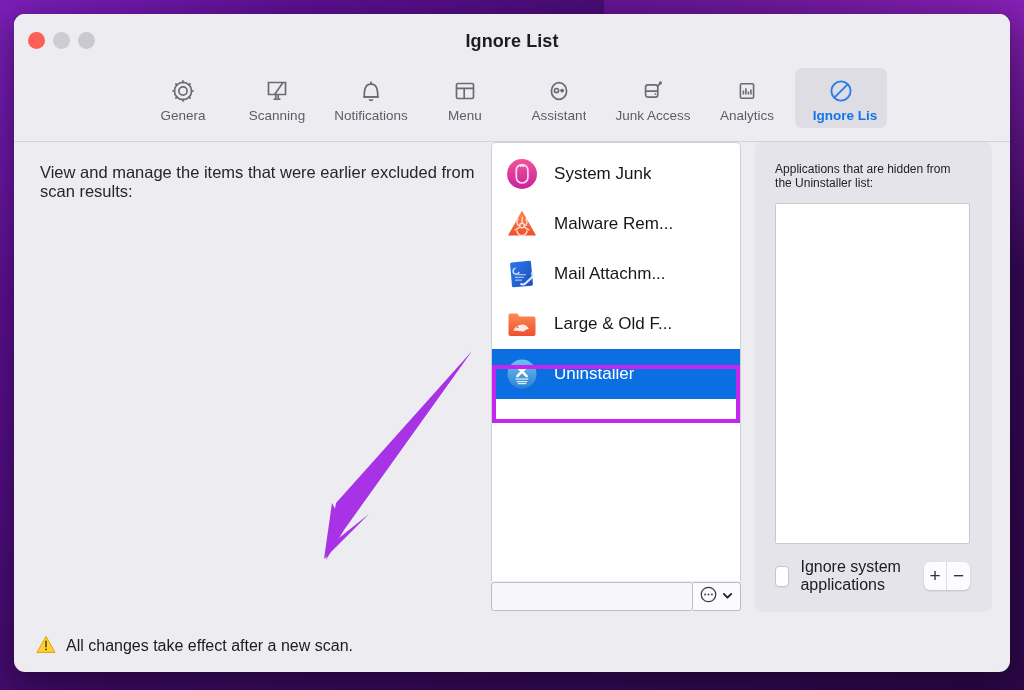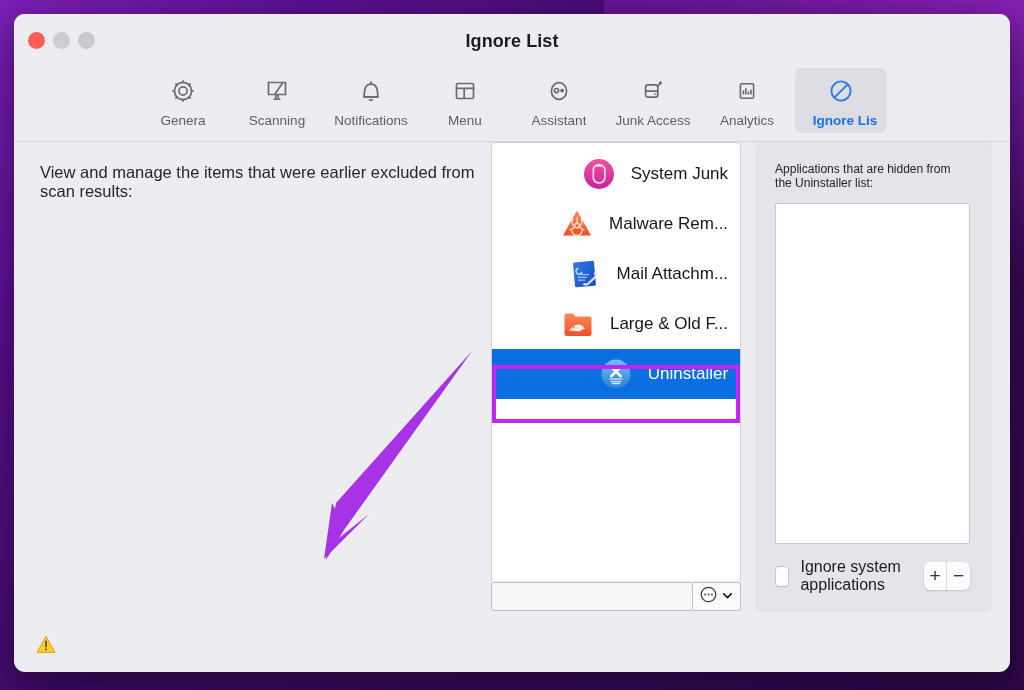--- a/index.html
+++ b/index.html
@@ -64,21 +64,21 @@
     display: flex;
     justify-content: center;
     align-items: flex-start;
     gap: 2px;
     padding-top: 2px;
   }
   .tab {
     width: 88px;
     padding: 6px 2px 5px 2px;
     border-radius: 7px;
-    display: flex; flex-direction: column; align-items: center; gap: 5px;
+    display: flex; flex-direction: column; align-items: center; 
     cursor: default;
   }
   .tab .glyph { height: 34px; display: flex; align-items: center; justify-content: center; }
   .tab .tab-label {
     font-size: 13.5px; color: #5d5d66;
     white-space: nowrap; overflow: hidden; text-overflow: clip;
     max-width: 86px; text-align: center;
   }
   .tab.active { background: #dedde4; }
   .tab.active .tab-label { color: #1274e8; font-weight: bold; margin-left: 8px; }
@@ -118,21 +118,20 @@
     overflow: hidden;
     padding-top: 6px;
     position: relative;
   }
   .side-item {
     height: 50px;
     display: flex; align-items: center; gap: 14px;
     padding: 0 12px;
     font-size: 17px; color: #17171b;
     cursor: default;
-    justify-content: flex-end;
   }
   .side-item.selected { background: #0b6fe2; color: #ffffff; }
   .side-icon { width: 36px; height: 36px; flex: 0 0 36px; position: relative; }
   .side-label { white-space: nowrap; overflow: hidden; }
 
   #highlight-box {
     position: absolute;
     left: 0px; top: 222px;
     width: 248px; height: 58px;
     border: 4px solid #c326ef;
@@ -478,20 +477,21 @@
   </div>
 
   <div id="statusbar">
     <span>
       <svg width="20" height="19" viewBox="0 0 20 19">
         <path d="M10 1.4l9 16H1z" fill="#ffcf33" stroke="#e0a200" stroke-width="1"></path>
         <path d="M10 6.4v5.4" stroke="#5a4300" stroke-width="1.6" stroke-linecap="round"></path>
         <circle cx="10" cy="14.4" r="0.95" fill="#5a4300"></circle>
       </svg>
     </span>
+    <span>All changes take effect after a new scan.</span>
   </div>
 
   <svg id="arrow-annotation" viewBox="0 0 996 658">
     <path d="M458 337 L320 528 L355 500 L310 545 L318 489 L330 512 Z" fill="#a832e6"></path>
     <path d="M458 337 L330 516 L312 546 L322 489 Z" fill="#a832e6"></path>
   </svg>
 
 </div>
 
 </body></html>

